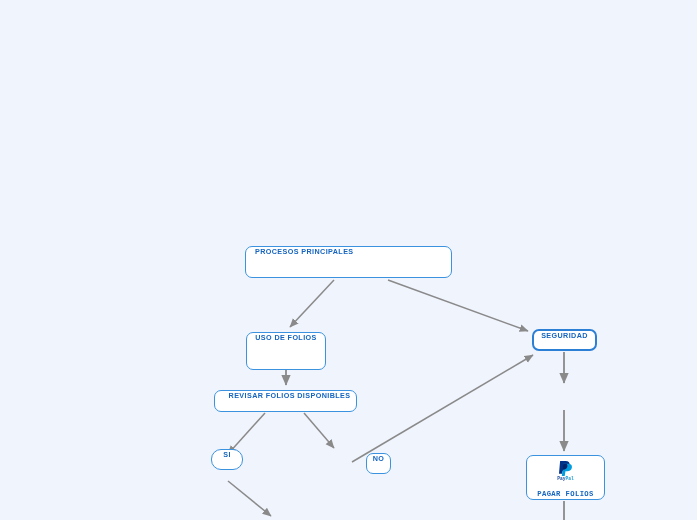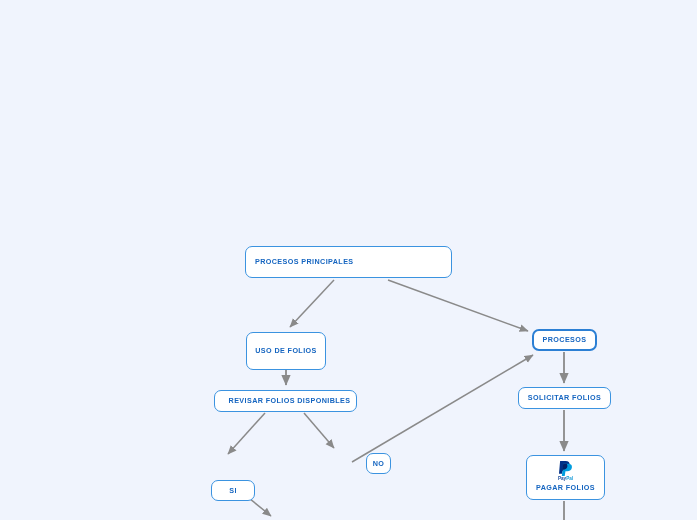--- a/index.html
+++ b/index.html
@@ -33,21 +33,20 @@
     box-sizing: border-box;
     background: #ffffff;
     border: 1.6px solid #3b93e0;
     border-radius: 7px;
     color: #1565c0;
     font-weight: bold;
     letter-spacing: 0.4px;
     display: flex;
     flex-direction: column;
     align-items: center;
-    justify-content: center;
     text-align: center;
     white-space: nowrap;
     z-index: 2;
   }
   .node.emph {
     border-width: 2.2px;
     border-color: #2b7fd4;
   }
   .node-line {
     line-height: 1.28;
@@ -65,23 +64,24 @@
     width: 80px; height: 38px;
     font-size: 7.2px;
   }
   #node-revisar {
     left: 214px; top: 390px;
     width: 143px; height: 22px;
     font-size: 7.2px;
     padding-left: 8px;
   }
   #node-si {
-    left: 211px; top: 480px;
-    width: 44px; height: 21px;
+    left: 211px; top: 449px;
+    width: 32px; height: 21px;
     font-size: 7.2px;
+    border-radius: 10px;
   }
   #node-no {
     left: 326px; top: 453px;
     width: 25px; height: 21px;
     font-size: 7.2px;
     margin-left: 40px;
   }
   #node-solicitud {
     left: 532px; top: 329px;
     width: 65px; height: 22px;
@@ -89,22 +89,23 @@
   }
   #node-solicitar {
     left: 518px; top: 387px;
     width: 93px; height: 22px;
     font-size: 7.2px;
   }
   #node-pagar {
     left: 526px; top: 455px;
     width: 79px; height: 45px;
     font-size: 7.2px;
-    justify-content: flex-start;
+    justify-content: space-between;
     padding-top: 4px;
+    font-family: Liberation Mono, monospace;
   }
   .paypal-logo {
     display: flex;
     flex-direction: column;
     align-items: center;
     margin-bottom: 2px;
   }
   .paypal-mark {
     display: block;
   }
@@ -165,26 +166,23 @@
 
   <div class="node" id="node-si">
     <div class="node-line">SI</div>
   </div>
 
   <div class="node" id="node-no">
     <div class="node-line">NO</div>
   </div>
 
   <div class="node emph" id="node-solicitud">
-    <div class="node-line">PROCESOS</div>
+    <div class="node-line">SEGURIDAD</div>
   </div>
 
-  <div class="node" id="node-solicitar">
-    <div class="node-line">SOLICITAR FOLIOS</div>
-  </div>
 
   <div class="node" id="node-pagar">
     <div class="paypal-logo">
       <svg class="paypal-mark" width="15" height="16" viewBox="0 0 30 32" xmlns="http://www.w3.org/2000/svg">
         <path d="M4.2 2.2h11.1c5.4 0 8.6 2.8 7.9 7.8-0.7 5.2-4.6 8.0-9.8 8.0H9.6l-1.5 9.4H2.0L4.2 2.2z" fill="#003087"></path>
         <path d="M10.6 7.4h10.0c4.9 0 7.9 2.6 7.2 7.4-0.7 5.0-4.4 7.7-9.3 7.7h-3.6l-1.5 9.3H7.6L10.6 7.4z" fill="#009cde"></path>
         <path d="M10.6 7.4h7.0c1.9 3.3 1.6 7.6-1.4 10.0-1.6 1.3-3.9 1.9-6.4 1.9H9.6l-0.5 3.2H7.6L10.6 7.4z" fill="#012169"></path>
       </svg>
       <span class="paypal-word"><span>Pay</span><span class="pp-a">Pal</span></span>
     </div>

